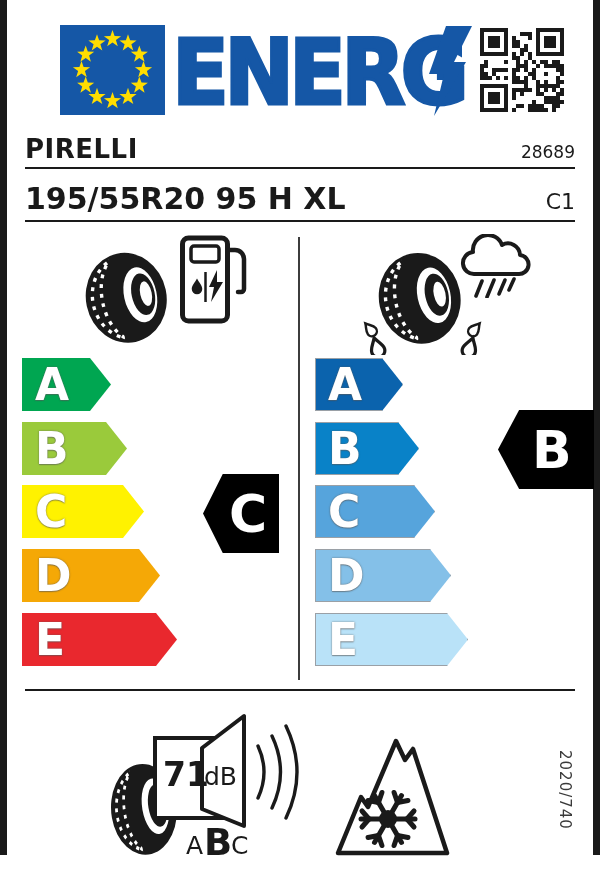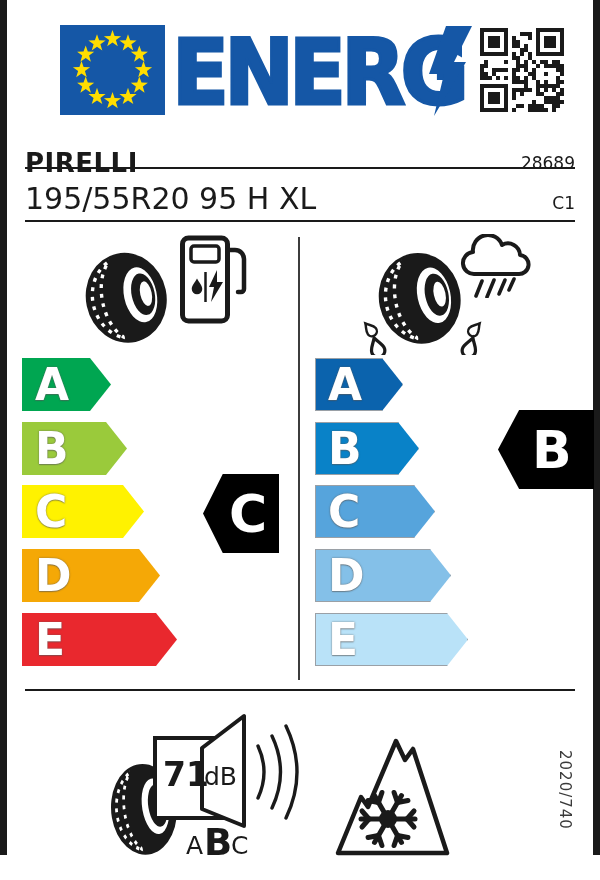--- a/index.html
+++ b/index.html
@@ -17,26 +17,26 @@
     position:absolute;left:172px;top:22px;height:94px;line-height:94px;
     font-size:86px;font-weight:bold;color:#1557A6;letter-spacing:-5px;
     -webkit-text-stroke:3px #1557A6;transform:scale(.97,1.06);transform-origin:left top;
     white-space:nowrap;
   }
   .bolt{position:absolute;left:424px;top:26px;}
   .qr{position:absolute;left:479px;top:27px;}
 
   
   .row-text{position:absolute;left:25px;width:550px;display:flex;justify-content:space-between;align-items:baseline;}
-  .brand-row{top:148px;align-items:center;}
+  .brand-row{top:134px;}
   .brand-name{font-size:26px;font-weight:bold;letter-spacing:.5px;}
   .brand-code{font-size:17px;}
   .size-row{top:181px;}
-  .tyre-size{font-size:30px;}
-  .tyre-class{font-size:17px;}
+  .tyre-size{font-size:30px;font-weight:bold;}
+  .tyre-class{font-size:22px;}
   .hline{position:absolute;left:25px;width:550px;height:2px;background:#1a1a1a;}
   .hl1{top:167px;}
   .hl2{top:220px;}
   .hl3{top:689px;}
   .vline{position:absolute;left:298px;top:237px;width:2px;height:443px;background:#3c3c3c;}
 
   
   .icon-abs{position:absolute;}
 
   

